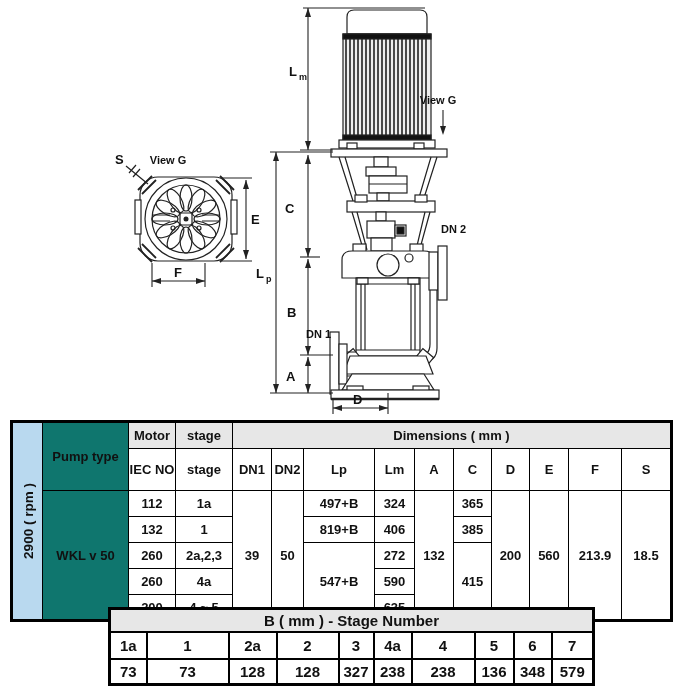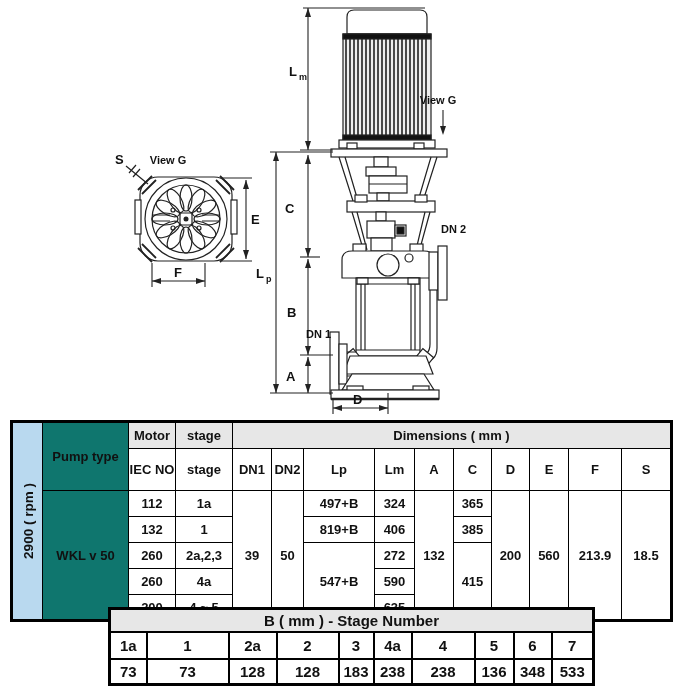--- a/index.html
+++ b/index.html
@@ -297,21 +297,21 @@
     <td>4</td>
     <td>5</td>
     <td>6</td>
     <td>7</td>
   </tr>
   <tr class="h26">
     <td>73</td>
     <td>73</td>
     <td>128</td>
     <td>128</td>
-    <td>183</td>
+    <td>327</td>
     <td>238</td>
     <td>238</td>
     <td>136</td>
     <td>348</td>
-    <td>533</td>
+    <td>579</td>
   </tr>
 </tbody>
   </table>
 
 </body></html>

